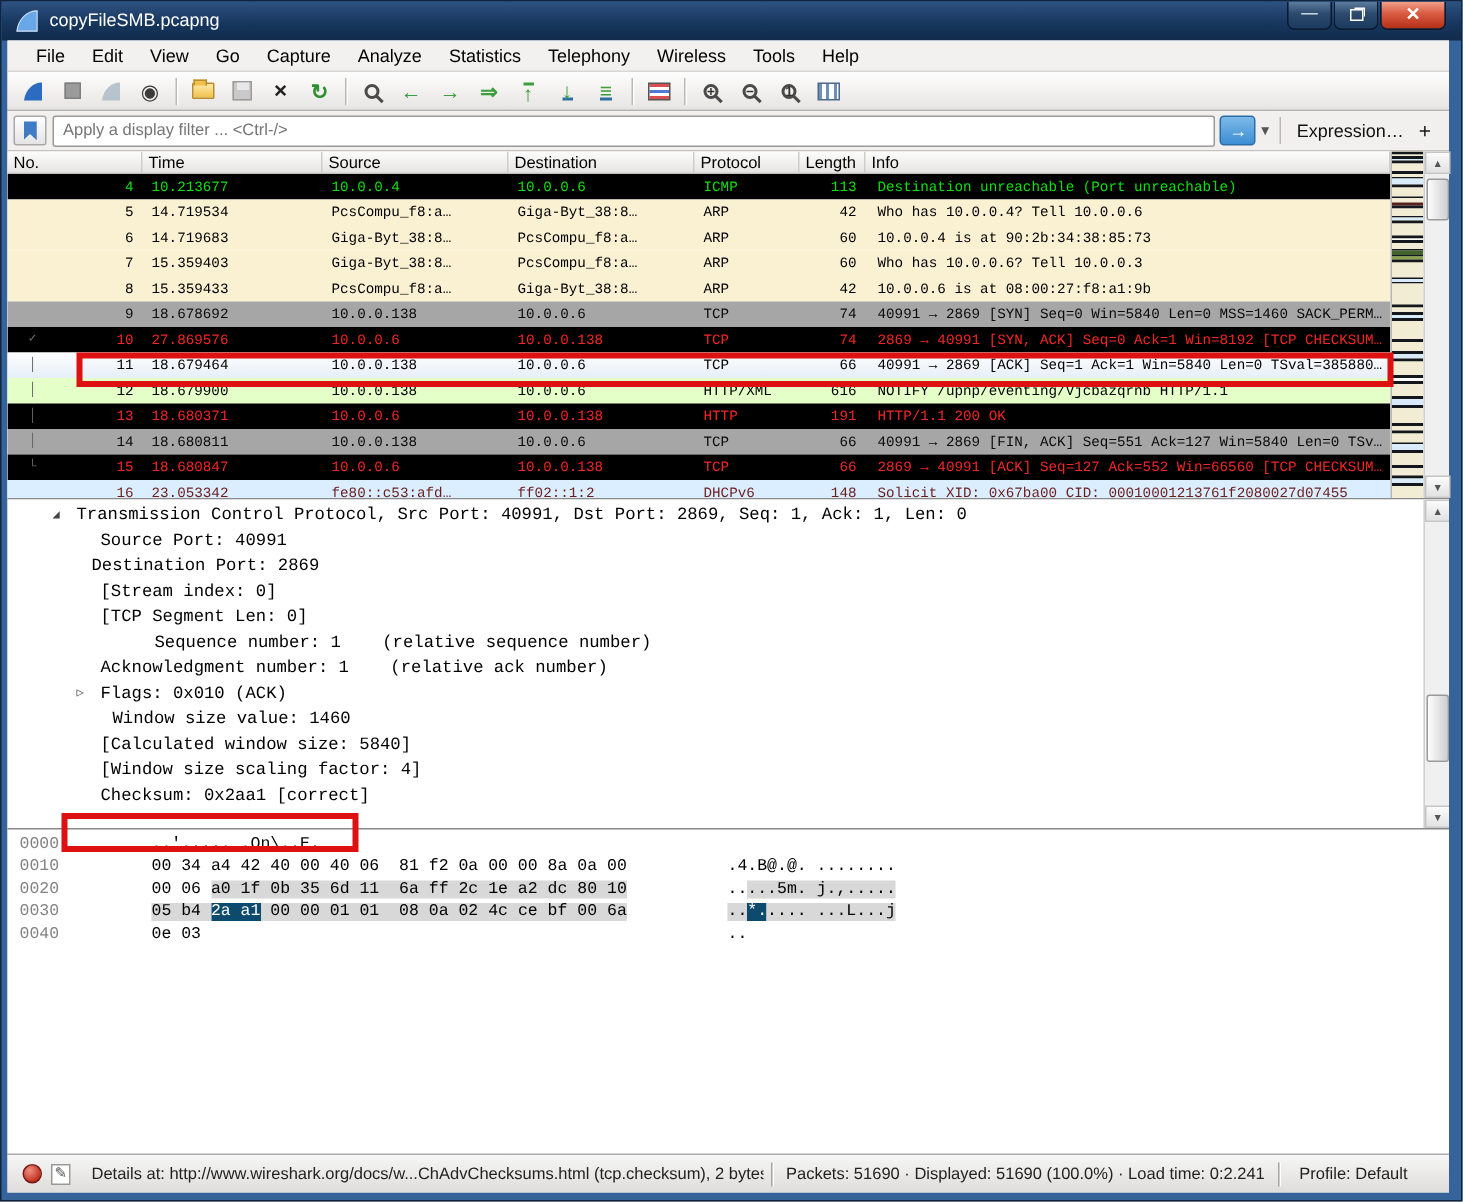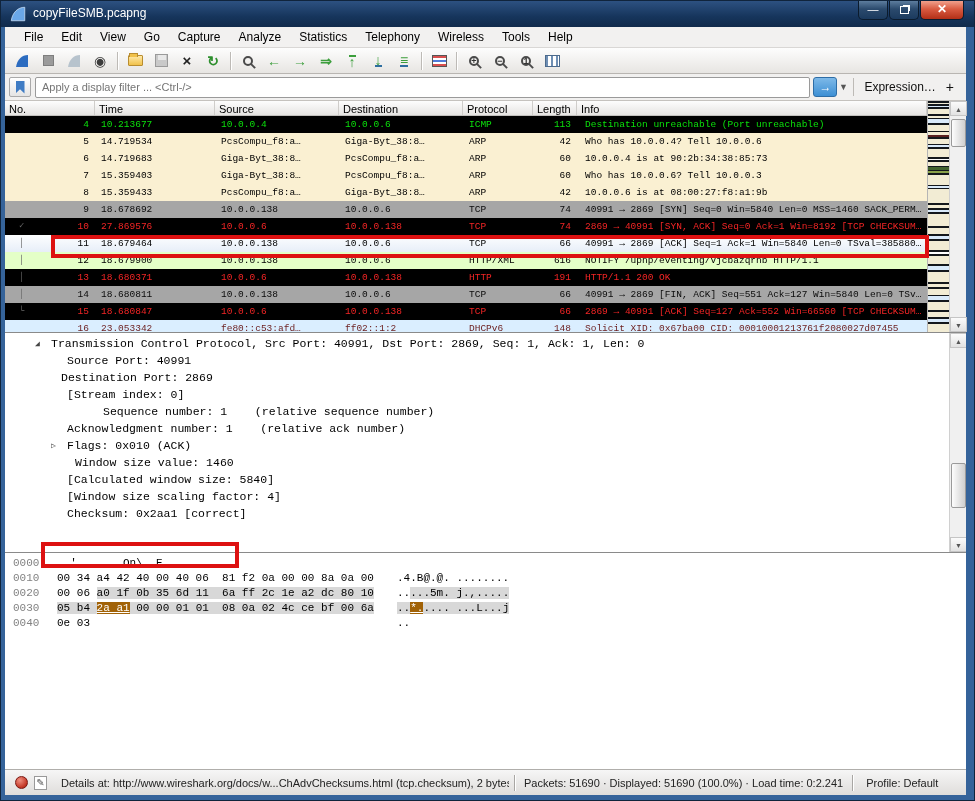--- a/index.html
+++ b/index.html
@@ -116,26 +116,26 @@
   .details { height:220px; background:#fff; border-bottom:1px solid #8a8a8a; position:relative; overflow:hidden; }
   .details-inner { position:absolute; left:0; top:2px; right:17px; }
   .dline { height:17px; line-height:17px; font-family:"Liberation Mono","DejaVu Sans Mono",monospace;
            font-size:11.5px; color:#000; white-space:pre; overflow:hidden; position:relative; }
   .dexp { position:absolute; font-size:8px; color:#444; top:0; }
   .details .vscroll { position:absolute; right:0; top:0; bottom:0; }
 
   
   .hexpane { flex:1; background:#fff; overflow:hidden; padding-top:3px; }
   .hexrow { height:15px; line-height:15px; font-family:"Liberation Mono","DejaVu Sans Mono",monospace;
-            font-size:11px; white-space:pre; display:flex; }
+            font-size:11px; white-space:pre; display:flex;gap:44px; }
   .hoff { width:52px; padding-left:8px; color:#828282; }
   .hbytes { width:340px; color:#000; }
   .hascii { color:#000; }
   .hs-f { background:#d8d8d8; }
-  .hs-s { background:#a16207; color:#fff;text-decoration:underline; }
+  .hs-s { background:#0c4a6e; color:#fff; }
 
   
   .statusbar { height:26px; background:linear-gradient(#f6f6f6,#dfdddb); border-top:1px solid #b0aeab;
                display:flex; align-items:center; font-size:11px; color:#222; }
   .expert-dot { width:13px; height:13px; border-radius:50%; margin:0 6px 0 10px;
                 background:radial-gradient(circle at 35% 30%,#ef8f80,#c23524 70%,#8e1d0f);
                 border:1px solid #7a1812; }
   .comment-ic { width:13px; height:14px; background:#fff; border:1px solid #999; position:relative;
                 margin-right:14px; font-size:10px; line-height:12px; text-align:center; color:#555; }
   .st-help { width:448px; overflow:hidden; white-space:nowrap; }
@@ -472,20 +472,21 @@
         <div class="sarrow down">▼</div>
       </div>
     </div>
 
     <div class="details">
       <div class="details-inner" id="dlines">
           <div class="dline"><span class="dexp" style="left: 30px;">◢</span><span style="position: absolute; left: 46px;">Transmission Control Protocol, Src Port: 40991, Dst Port: 2869, Seq: 1, Ack: 1, Len: 0</span></div>
           <div class="dline"><span style="position: absolute; left: 62px;">Source Port: 40991</span></div>
           <div class="dline"><span style="position: absolute; left: 56px;">Destination Port: 2869</span></div>
           <div class="dline"><span style="position: absolute; left: 62px;">[Stream index: 0]</span></div>
+          <div class="dline"><span style="position: absolute; left: 62px;">[TCP Segment Len: 0]</span></div>
           <div class="dline"><span style="position: absolute; left: 62px; margin-left: 36px;">Sequence number: 1    (relative sequence number)</span></div>
           <div class="dline"><span style="position: absolute; left: 62px;">Acknowledgment number: 1    (relative ack number)</span></div>
           <div class="dline"><span class="dexp" style="left: 46px;">▷</span><span style="position: absolute; left: 62px;">Flags: 0x010 (ACK)</span></div>
           <div class="dline"><span style="position: absolute; left: 70px;">Window size value: 1460</span></div>
           <div class="dline"><span style="position: absolute; left: 62px;">[Calculated window size: 5840]</span></div>
           <div class="dline"><span style="position: absolute; left: 62px;">[Window size scaling factor: 4]</span></div>
           <div class="dline"><span style="position: absolute; left: 62px;">Checksum: 0x2aa1 [correct]</span></div>
         </div>
       <div class="vscroll">
         <div class="sarrow up">▲</div>

